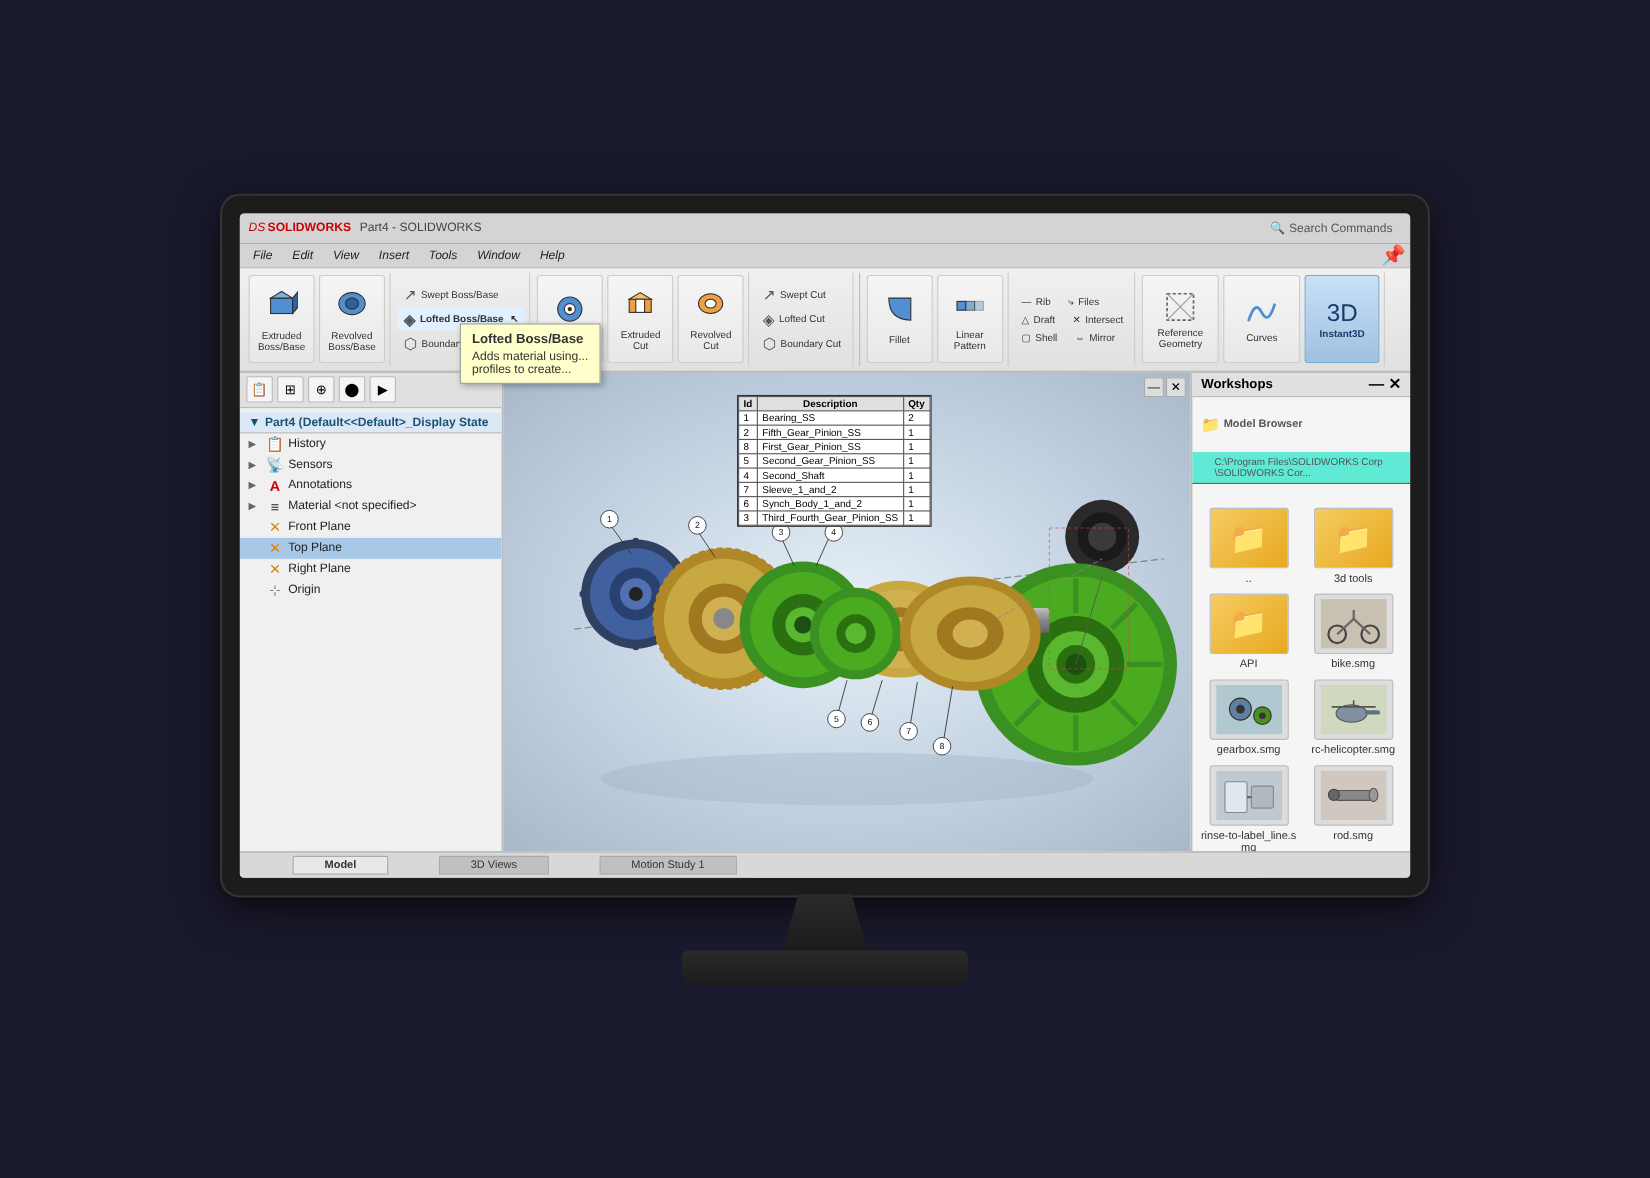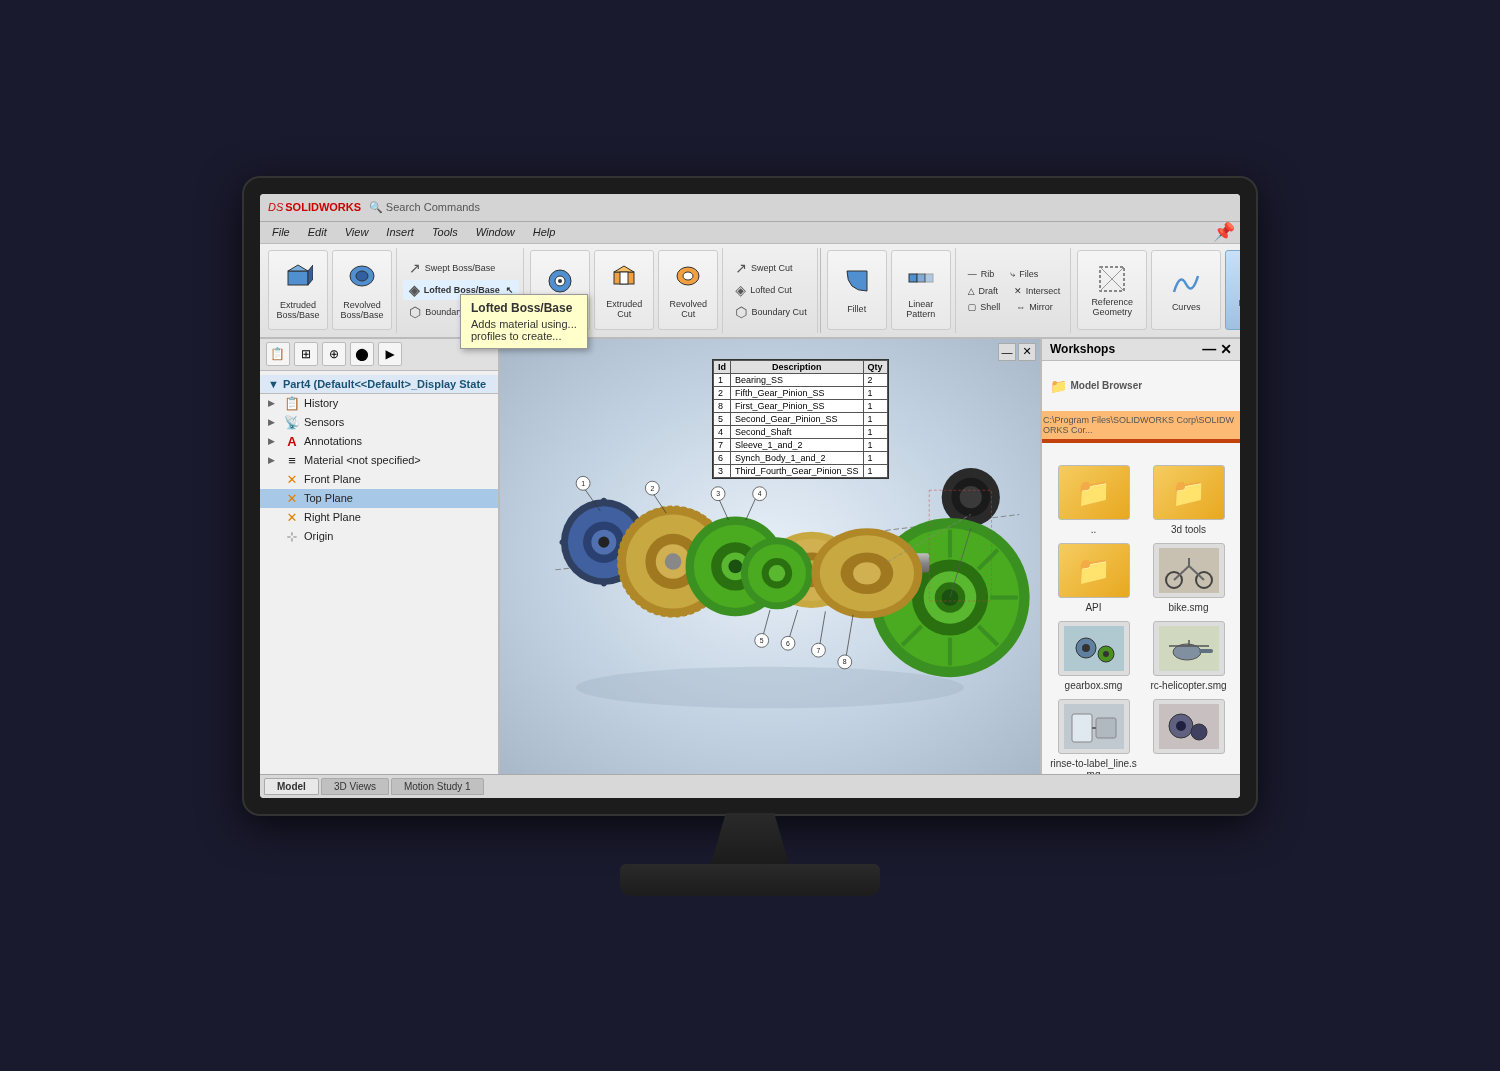--- a/index.html
+++ b/index.html
@@ -7,21 +7,21 @@
       background: #1a1a2e;
       display: flex;
       justify-content: center;
       align-items: center;
       min-height: 100vh;
       font-family: 'Segoe UI', Arial, sans-serif;
     }
 
     .monitor-outer {
       position: relative;
-      width: 1016px;
+      width: 1100px;
       height: 720px;
     }
 
     .monitor-bezel {
       position: absolute;
       top: 0; left: 0; right: 0;
       bottom: 80px;
       background: #1c1c1c;
       border-radius: 18px;
       padding: 18px;
@@ -375,25 +375,25 @@
       border-bottom: 1px solid #bbb;
       display: flex;
       align-items: center;
       padding: 0 8px;
       font-weight: bold;
       font-size: 12px;
       justify-content: space-between;
     }
 
     .sw-workshops-path {
-      padding: 4px 1px;
+      padding: 4px 20px;
       font-size: 9px;
       color: #555;
-      background: #fdba74;
-      border-bottom: 4px solid #c2410c;
+      background: #5eead4;
+      border-bottom: 1px solid #c2410c;
       word-break: break-all;
     }
 
     .sw-workshops-grid {
       display: grid;
       grid-template-columns: 1fr 1fr;
       gap: 8px;
       padding: 8px;
       overflow-y: auto;
     }
@@ -439,27 +439,28 @@
       height: 24px;
       background: #d8d8d8;
       border-top: 1px solid #aaa;
       display: flex;
       align-items: center;
       padding: 0 4px;
       gap: 2px;
     }
 
     .sw-bottom-tab {
-      padding: 2px 12px;
+      padding: 2px 28px;
       font-size: 10px;
       background: #c0c0c0;
       border: 1px solid #aaa;
       border-radius: 2px 2px 0 0;
       cursor: pointer;
       color: #333;
+      margin-left: 44px;
     }
 
     .sw-bottom-tab.active {
       background: #e8e8e8;
       font-weight: bold;
     }
 
     
     .sw-viewport-close {
       position: absolute;
@@ -531,20 +532,21 @@
 
 <div class="monitor-outer">
   <div class="monitor-bezel">
     <div class="screen">
 
       <div class="sw-titlebar">
         <div class="sw-logo">
           <span class="sw-logo-ds">DS</span>
           <span class="sw-logo-text">SOLIDWORKS</span>
         </div>
+        <span style="flex:1; font-size:11px; color:#444;">Part4 - SOLIDWORKS</span>
         <span style="font-size:11px; color:#555; margin-right:8px;">🔍 <span>Search Commands</span></span>
       </div>
 
       <div class="sw-menubar">
         <div class="sw-menu-item">File</div>
         <div class="sw-menu-item">Edit</div>
         <div class="sw-menu-item">View</div>
         <div class="sw-menu-item">Insert</div>
         <div class="sw-menu-item">Tools</div>
         <div class="sw-menu-item">Window</div>
@@ -1075,20 +1077,31 @@
                 <svg width="60" height="45" viewBox="0 0 60 45">
                   <rect width="60" height="45" fill="#c0c8d0"></rect>
                   <rect x="8" y="10" width="20" height="28" rx="2" fill="#e0e8f0" stroke="#888" stroke-width="1"></rect>
                   <rect x="32" y="14" width="20" height="20" rx="2" fill="#b0b8c0" stroke="#888" stroke-width="1"></rect>
                   <line x1="28" y1="24" x2="32" y2="24" stroke="#666" stroke-width="2"></line>
                 </svg>
               </div>
               <span class="sw-workshop-label">rinse-to-label_line.smg</span>
             </div>
 
+            <div class="sw-workshop-item">
+              <div class="sw-workshop-thumb file-thumb">
+                <svg width="60" height="45" viewBox="0 0 60 45">
+                  <rect width="60" height="45" fill="#d0c8c0"></rect>
+                  <rect x="12" y="18" width="36" height="9" rx="4" fill="#888" stroke="#555" stroke-width="1"></rect>
+                  <ellipse cx="12" cy="22" rx="5" ry="5" fill="#666" stroke="#444" stroke-width="1"></ellipse>
+                  <ellipse cx="48" cy="22" rx="4" ry="6" fill="#999" stroke="#555" stroke-width="1"></ellipse>
+                </svg>
+              </div>
+              <span class="sw-workshop-label">rod.smg</span>
+            </div>
 
             <div class="sw-workshop-item">
               <div class="sw-workshop-thumb file-thumb">
                 <svg width="60" height="45" viewBox="0 0 60 45">
                   <rect width="60" height="45" fill="#c8c0c0"></rect>
                   <circle cx="22" cy="22" r="12" fill="#606080" stroke="#333" stroke-width="1"></circle>
                   <circle cx="40" cy="28" r="8" fill="#404060" stroke="#333" stroke-width="1"></circle>
                   <circle cx="22" cy="22" r="5" fill="#202040"></circle>
                 </svg>
               </div>

